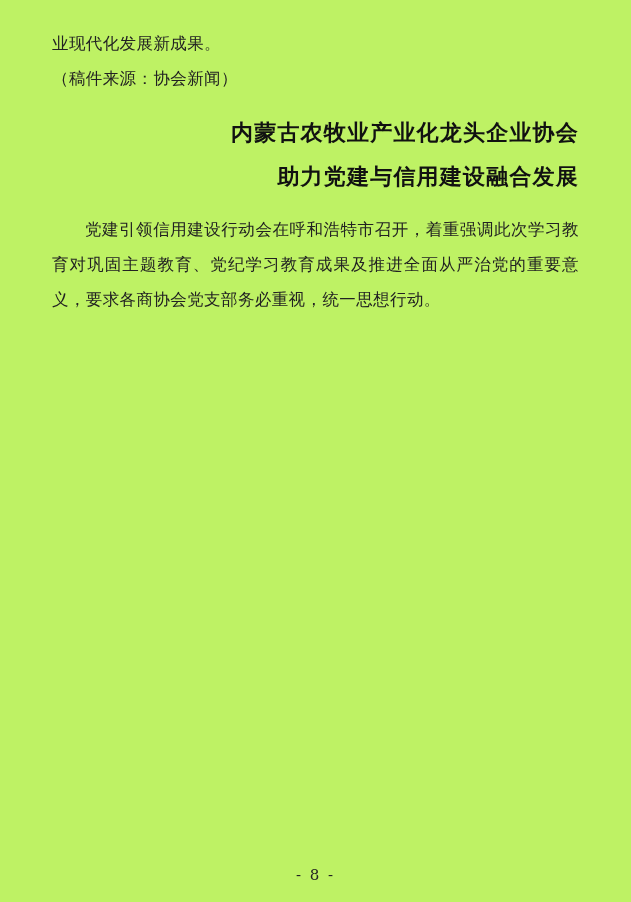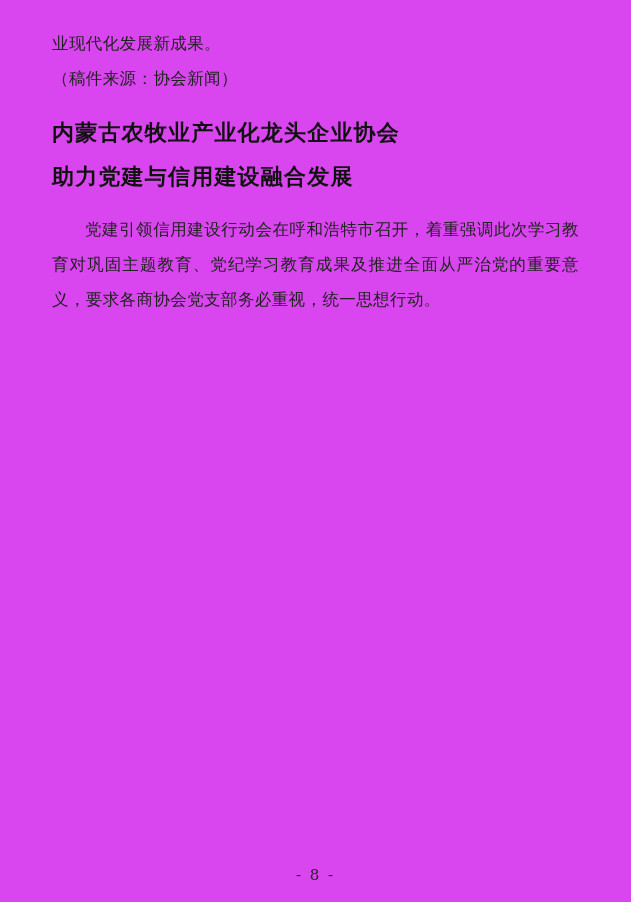--- a/index.html
+++ b/index.html
@@ -13,21 +13,21 @@
     font-family: "DejaVu Serif", "Liberation Serif", serif;
     color: #1a1a1a;
     overflow: hidden;
   }
   .page {
     position: relative;
     width: 631px;
     height: 902px;
     box-sizing: border-box;
     padding: 26px 52px 0 52px;
-    background: #d946ef;
+    background: #bef264;
   }
   .body-text {
     font-size: 16.5px;
     line-height: 35px;
     text-align: justify;
     text-justify: inter-ideograph;
     letter-spacing: 0.4px;
     color: #222;
   }
   .para {
@@ -47,21 +47,21 @@
   }
   .headline-block {
     margin-top: 14px;
     margin-bottom: 8px;
   }
   .headline {
     margin: 0;
     font-size: 22px;
     line-height: 44px;
     font-weight: bold;
-    text-align: left;
+    text-align: right;
     letter-spacing: 1.2px;
     color: #111;
     font-family: "DejaVu Serif", "Liberation Serif", serif;
   }
   .spacer-sm {
     height: 6px;
   }
   .page-number {
     position: absolute;
     left: 0;

